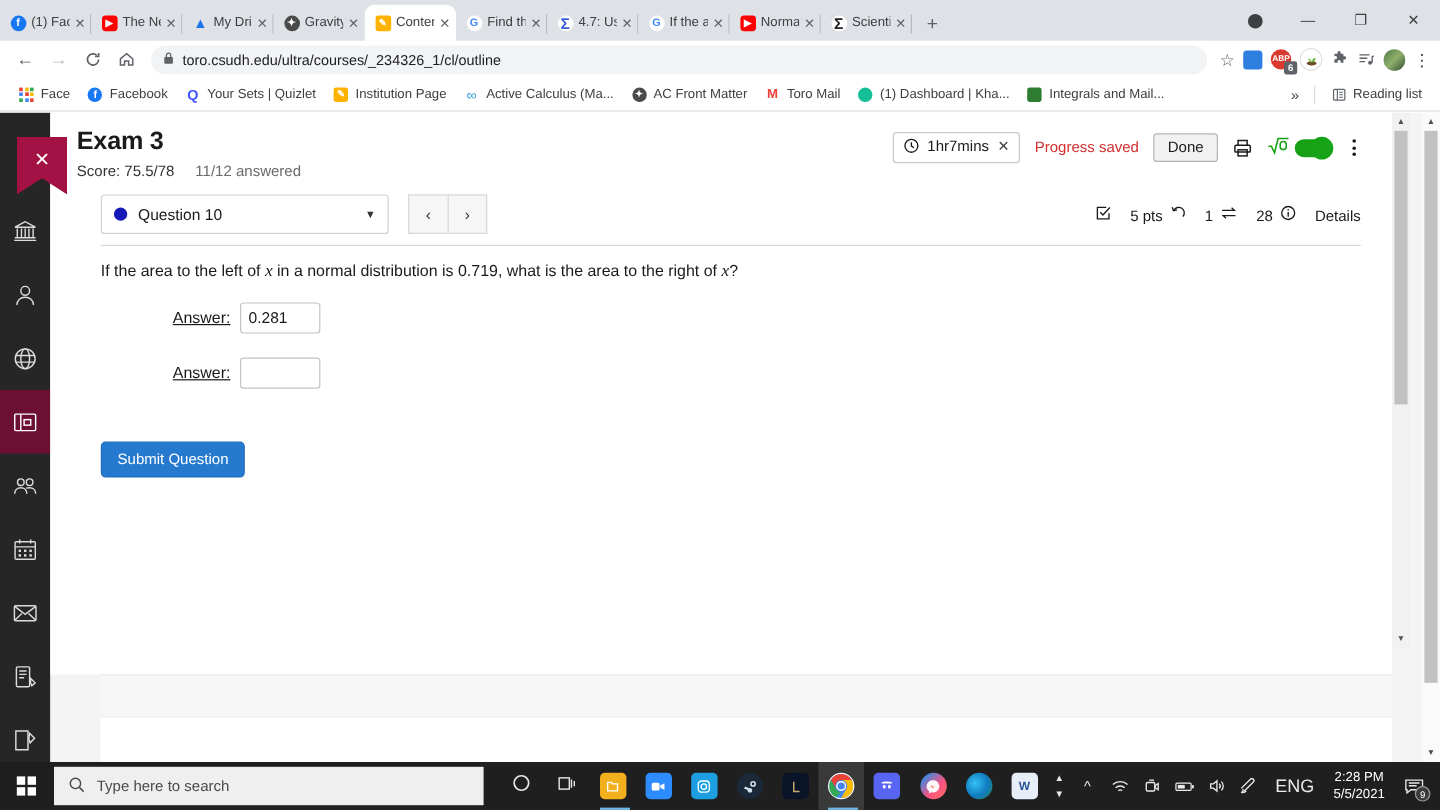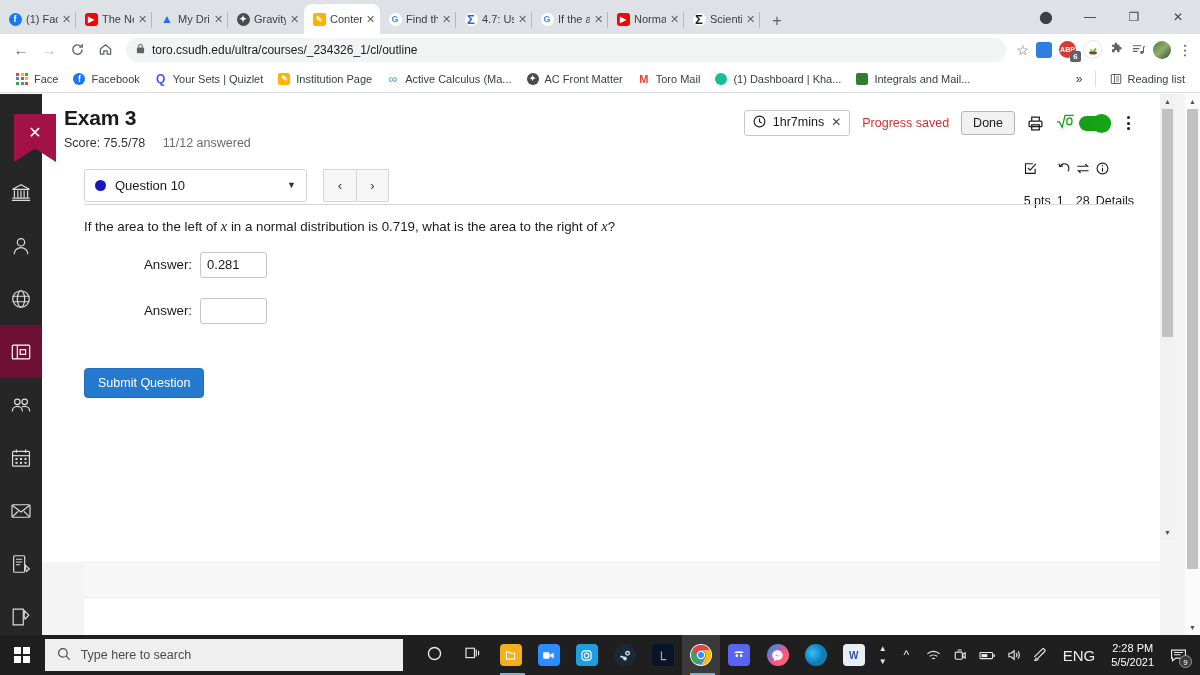--- a/index.html
+++ b/index.html
@@ -155,48 +155,48 @@
     position: relative; }
   .track .knob { position: absolute; right: 0; top: -2px; width: 19px;
     height: 19px; border-radius: 50%; background: #17a317; }
   .kebab { display: flex; flex-direction: column; gap: 2.5px; padding: 2px 4px; }
   .kebab i { width: 3px; height: 3px; border-radius: 50%; background: #1a1a1a;
     display: block; }
 
   .qbar { position: absolute; left: 42px; top: 68px; right: 26px;
     display: flex; align-items: center; }
   .qselect {
-    width: 223px; height: 33px; border: 1px solid #d2d2d2; border-radius: 3px;
+    width: 240px; height: 33px; border: 1px solid #d2d2d2; border-radius: 3px;
     background: #fff; display: flex; align-items: center; padding: 0 10px;
     font-size: 13px; color: #1a1a1a; gap: 9px;
   }
   .dot { width: 11px; height: 11px; border-radius: 50%; background: #1618b8; }
   .caret { margin-left: auto; font-size: 9px; color: #333; }
   .navgroup { display: flex; margin-left: 16px; }
   .navgroup div {
     width: 33px; height: 33px; border: 1px solid #d8d8d8; background: #f6f6f6;
     display: flex; align-items: center; justify-content: center;
     font-size: 13px; color: #333;
   }
   .navgroup div:first-child { border-right: none; }
   .qmeta {
     margin-left: auto; display: flex; align-items: center; gap: 6px;
     font-size: 12.5px; color: #1a1a1a;
   }
-  .qmeta .mi { display: flex; align-items: flex-start; gap: 16px; flex-direction: column; }
+  .qmeta .mi { display: flex; align-items: flex-end; gap: 16px; }
   .hrule { position: absolute; left: 42px; right: 26px; top: 110px;
     height: 1px; background: #d6d6d6; }
 
   .qbody { position: absolute; left: 42px; right: 40px; top: 122px; }
   .qtext { font-size: 13.3px; color: #1a1a1a; line-height: 1.5; }
   .qtext em.var { font-family: "Liberation Serif", serif; font-style: italic;
     font-size: 14.5px; }
   .answerrow { display: flex; align-items: center; gap: 8px;
     margin: 14px 0 20px 60px; }
-  .answerrow .lbl { font-size: 13.3px; color: #1a1a1a; }
+  .answerrow .lbl { font-size: 13.3px; color: #1a1a1a; text-decoration: underline; }
   .ansbox {
     width: 67px; height: 26px; border: 1px solid #c4c4c4; border-radius: 3px;
     background: #fff; font-size: 13px; color: #1a1a1a;
     display: flex; align-items: center; padding: 0 6px;
   }
   .submitbtn {
     margin-top: 24px; background: #2579ce; color: #fff; border: 1px solid #1f6cbb;
     border-radius: 4px; font-size: 12.5px; padding: 7px 13px;
     display: inline-block;
   }

